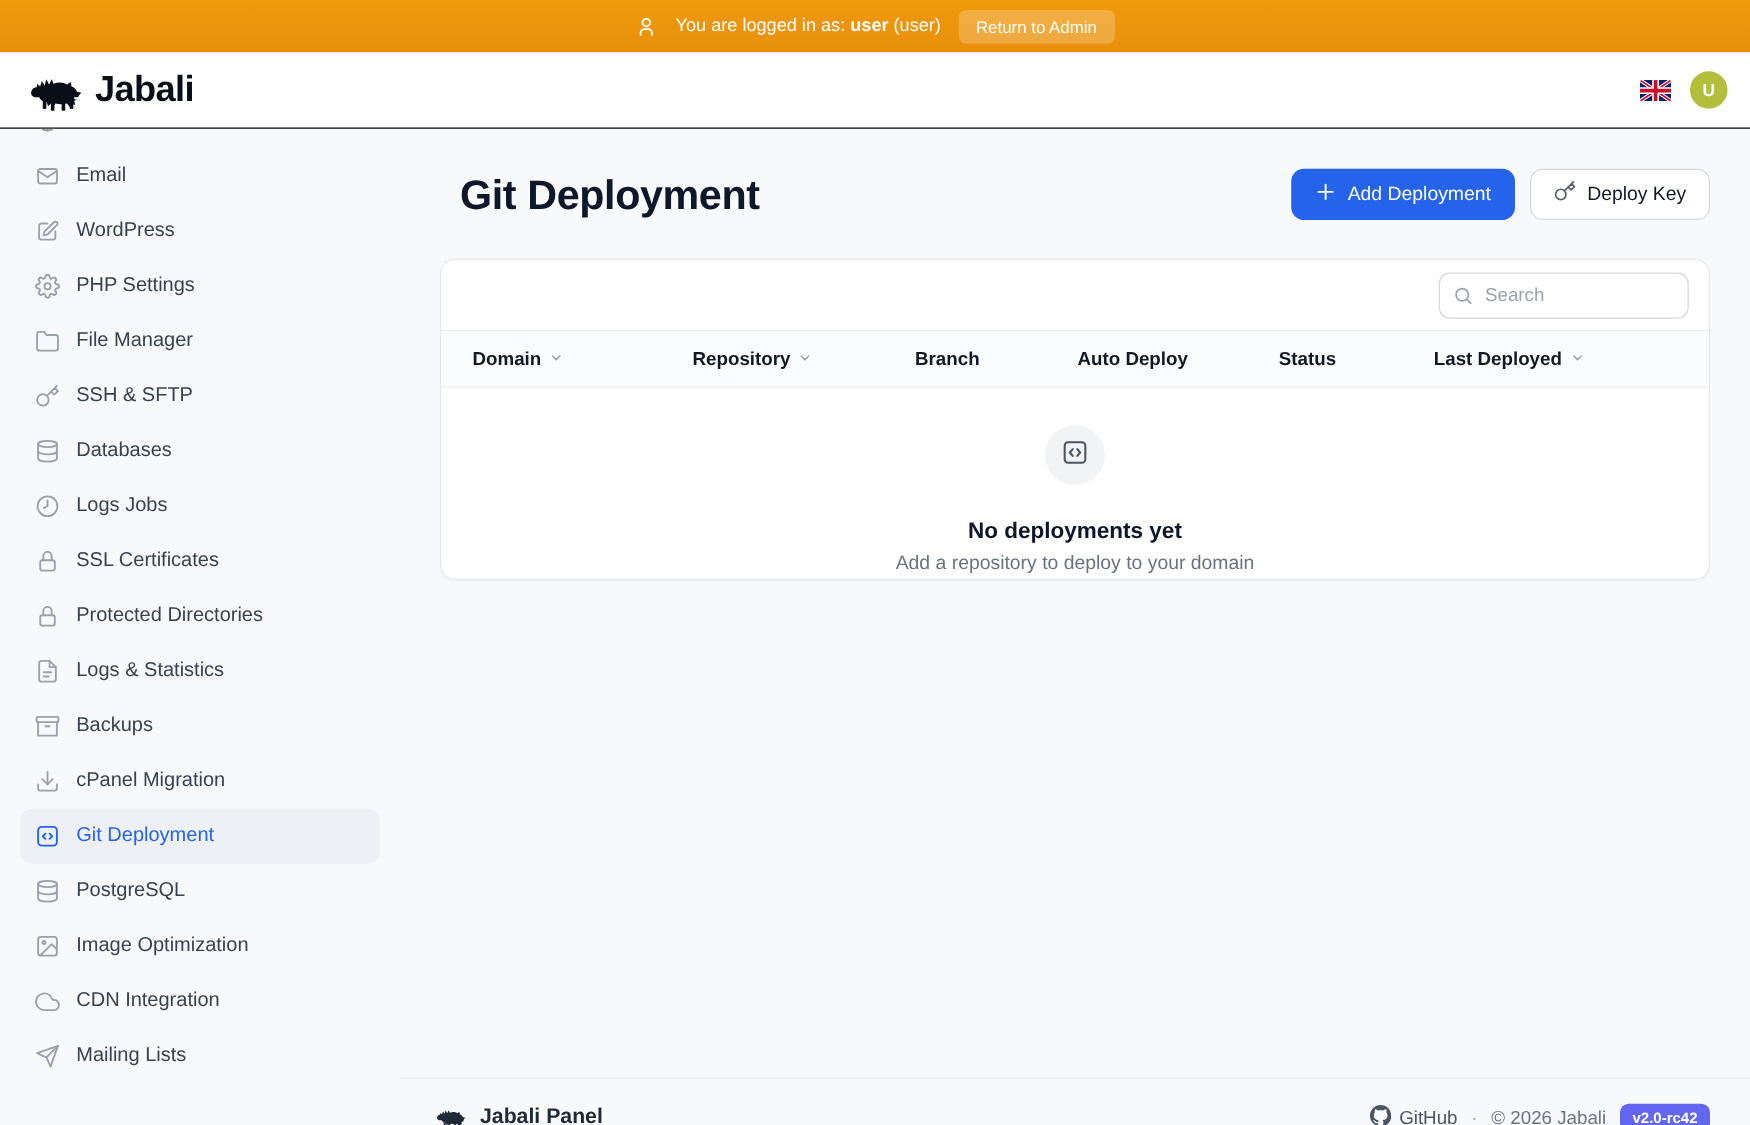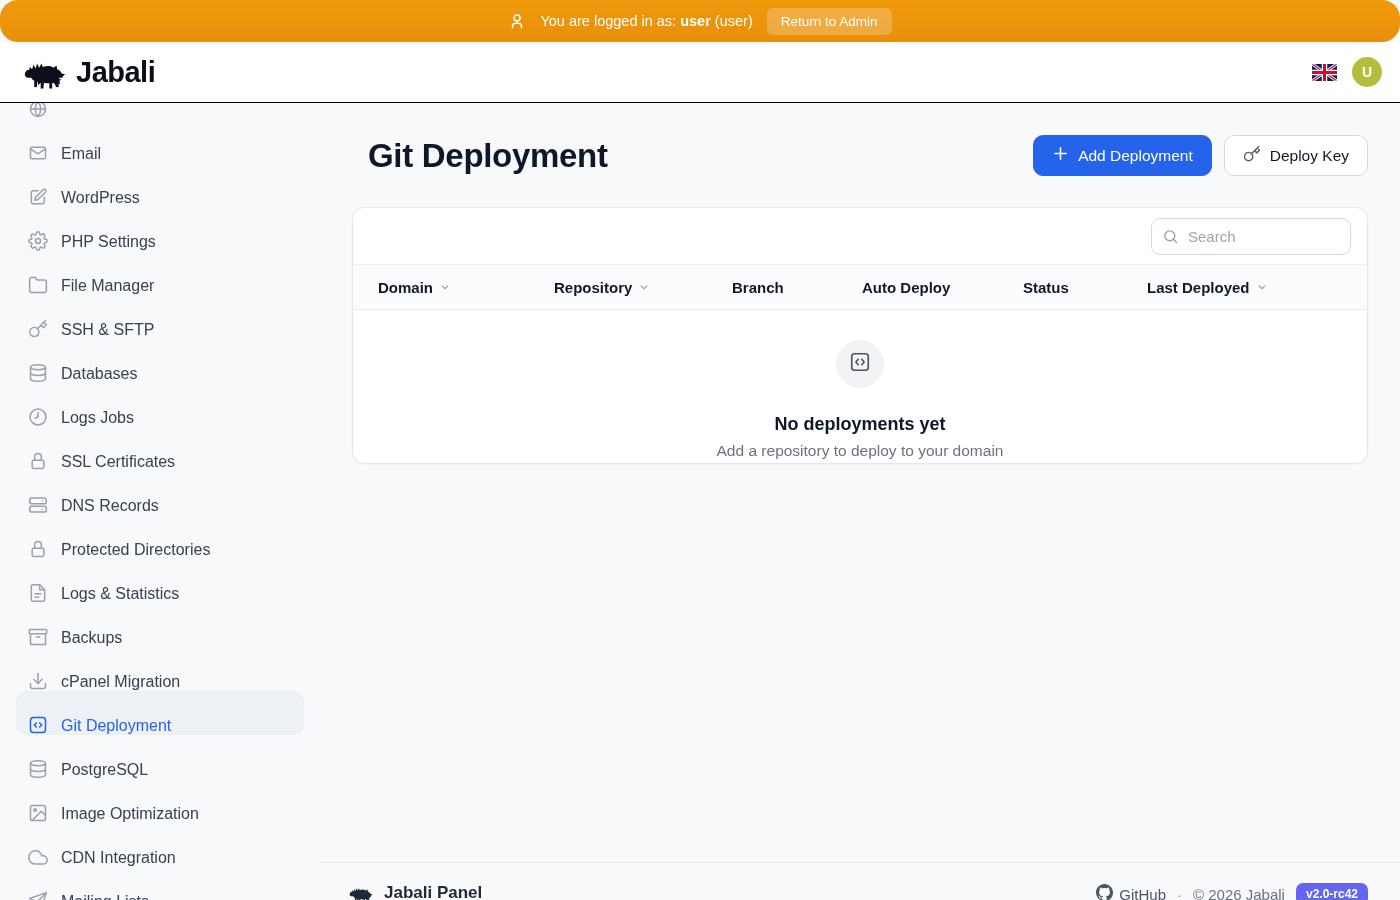--- a/index.html
+++ b/index.html
@@ -3,21 +3,21 @@
 <meta charset="utf-8">
 <style>
   * { margin:0; padding:0; box-sizing:border-box; }
   html,body { width:1400px; height:900px; overflow:hidden; background:#F8F9FA;
     font-family:"Liberation Sans", sans-serif; color:#111827; }
   .page { position:relative; width:1400px; height:900px; overflow:hidden; }
 
   
   .banner { position:absolute; top:0; left:0; right:0; height:42px;
     background:linear-gradient(180deg,#F09A0C,#E88F0B);
-    display:flex; align-items:center; justify-content:center; gap:14px; color:#fff;border-radius:18px; }
+    display:flex; align-items:center; justify-content:center; gap:14px; color:#fff; }
   .banner .msg { font-size:14.5px; }
   .banner .msg b { font-weight:700; }
   .banner-btn { background:rgba(255,255,255,0.22); border:none; color:#fff;
     font-size:13.5px; padding:6px 14px; border-radius:6px; cursor:pointer;
     font-family:inherit; }
   .banner svg { display:block; }
 
   
   .header { position:absolute; top:42px; left:0; right:0; height:61px; background:#fff;
     border-bottom:1px solid #000000; display:flex; align-items:center;
@@ -27,21 +27,21 @@
   .header-right { margin-left:auto; display:flex; align-items:center; gap:15px; }
   .flag { width:25px; height:17px; border-radius:2px; overflow:hidden; display:block; cursor:pointer; }
   .avatar { width:30px; height:30px; border-radius:50%; background:#B2BE3C; color:#fff;
     font-size:14px; font-weight:700; display:flex; align-items:center; justify-content:center;
     cursor:pointer; }
 
   
   .sidebar { position:absolute; top:103px; left:0; width:320px; bottom:0;
     padding:0 16px; overflow:hidden; }
   .side-list { margin-top:-28px; }
-  .side-item { height:44px; display:flex; align-items:flex-end; gap:13px;
+  .side-item { height:44px; display:flex; align-items:center; gap:13px;
     padding:0 12px; border-radius:10px; cursor:pointer; color:#374151; font-size:16px; }
   .side-item .ic { width:20px; height:20px; flex:0 0 20px; display:flex; align-items:center; }
   .side-item .ic svg { width:20px; height:20px; stroke:#9AA1AC; }
   .side-item.active { background:#EDF0F4; color:#2563EB; font-weight:500; }
   .side-item.active .ic svg { stroke:#2563EB; }
 
   
   .main { position:absolute; top:103px; left:320px; right:0; bottom:0; }
   .main-head { position:absolute; top:32px; left:48px; right:32px;
     display:flex; align-items:center; }
@@ -214,31 +214,20 @@
             <svg fill="none" stroke-width="1.8" stroke-linecap="round" stroke-linejoin="round" viewBox="0 0 24 24">
               <rect x="5" y="11" width="14" height="10" rx="2"></rect>
               <path d="M8 11V7a4 4 0 0 1 8 0v4"></path>
             </svg>
           </span>
           <span>SSL Certificates</span>
         </div>
         <div class="side-item">
           <span class="ic">
             <svg fill="none" stroke-width="1.8" stroke-linecap="round" stroke-linejoin="round" viewBox="0 0 24 24">
-              <rect x="2" y="3.5" width="20" height="7" rx="2.5"></rect>
-              <rect x="2" y="13.5" width="20" height="7" rx="2.5"></rect>
-              <line x1="17.5" y1="7" x2="17.51" y2="7"></line>
-              <line x1="17.5" y1="17" x2="17.51" y2="17"></line>
-            </svg>
-          </span>
-          <span>DNS Records</span>
-        </div>
-        <div class="side-item">
-          <span class="ic">
-            <svg fill="none" stroke-width="1.8" stroke-linecap="round" stroke-linejoin="round" viewBox="0 0 24 24">
               <rect x="5" y="11" width="14" height="10" rx="2"></rect>
               <path d="M8 11V7a4 4 0 0 1 8 0v4"></path>
             </svg>
           </span>
           <span>Protected Directories</span>
         </div>
         <div class="side-item">
           <span class="ic">
             <svg fill="none" stroke-width="1.8" stroke-linecap="round" stroke-linejoin="round" viewBox="0 0 24 24">
               <path d="M14 2H6a2 2 0 0 0-2 2v16a2 2 0 0 0 2 2h12a2 2 0 0 0 2-2V8z"></path>

